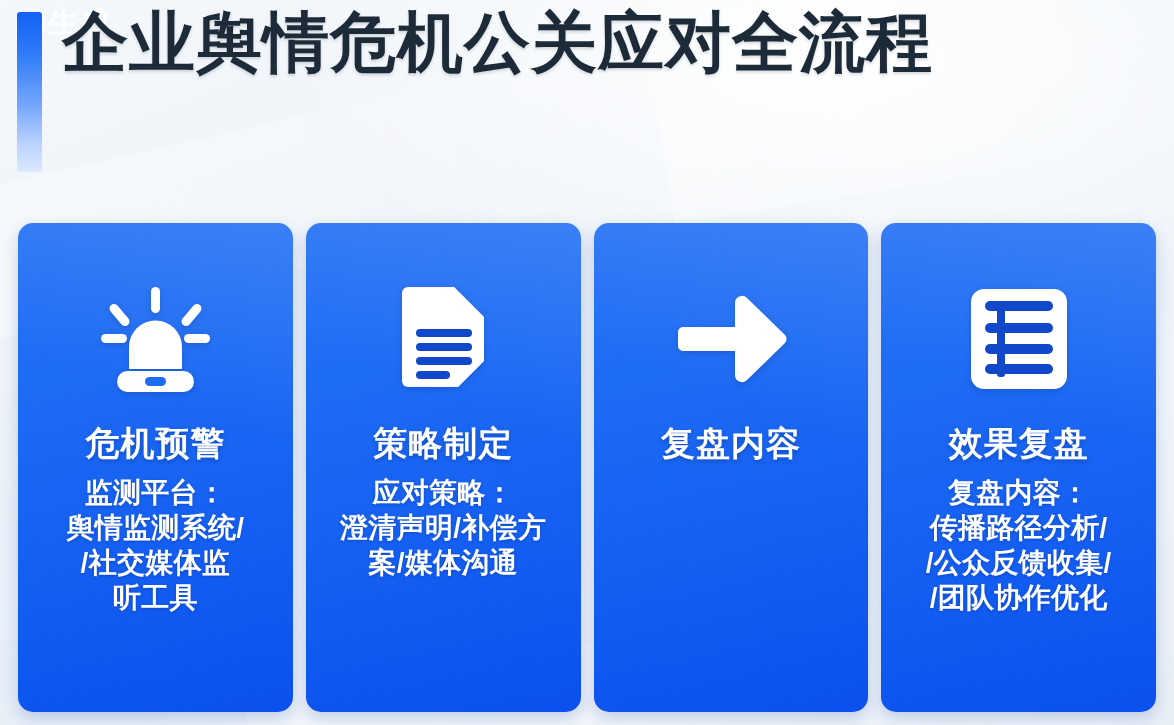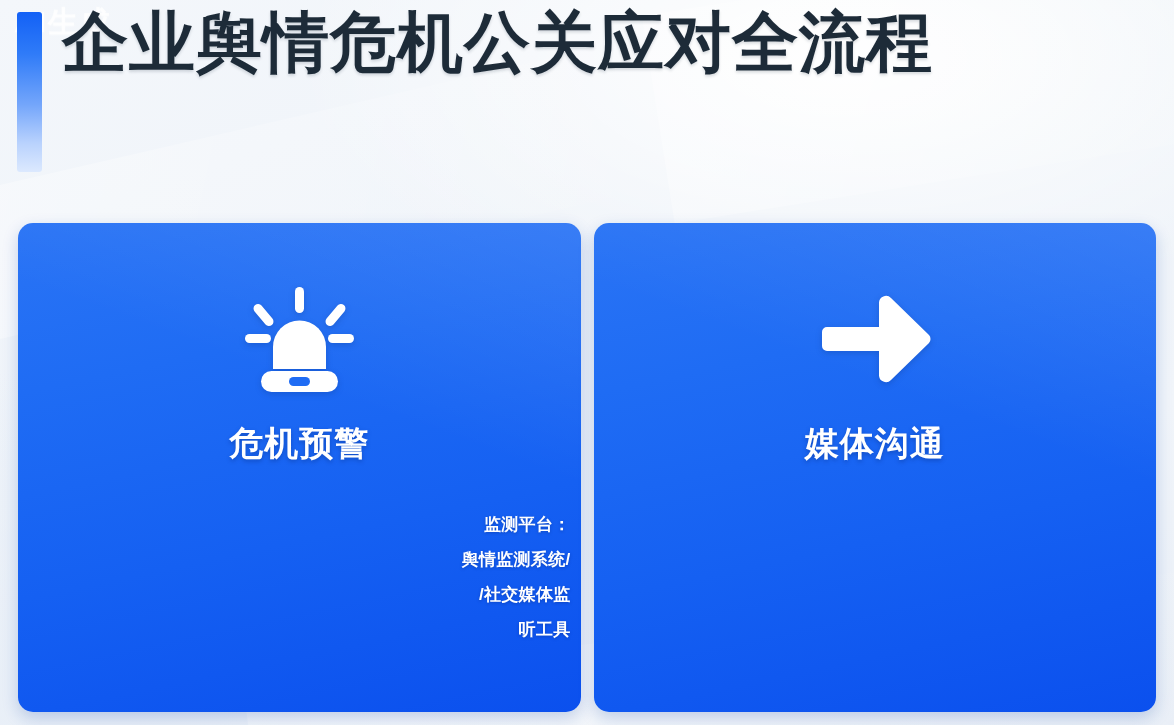--- a/index.html
+++ b/index.html
@@ -90,29 +90,29 @@
     width:118px; height:112px;
     display:flex; align-items:center; justify-content:center;
     margin-bottom:28px;
     position:relative; z-index:2;
   }
   .icon-wrap svg { display:block; filter:drop-shadow(0 2px 3px rgba(0,20,70,0.18)); }
 
   .card-title {
     font-size:34px; font-weight:700; color:#ffffff;
     letter-spacing:1px; line-height:40px;
-    margin-bottom:44px;
+    margin-bottom:12px;
     text-shadow:0 2px 4px rgba(5,35,110,0.35);
     position:relative; z-index:2;
     white-space:nowrap;
   }
 
   .card-body {
-    font-size:17px; font-weight:700; color:#ffffff;
-    line-height:35px; text-align:right;
+    font-size:28px; font-weight:700; color:#ffffff;
+    line-height:35px; text-align:center;
     letter-spacing:0.3px;
     text-shadow:0 1px 3px rgba(5,35,110,0.35);
     position:relative; z-index:2;
     width:100%;
     white-space:pre-line;
   }
 </style>
 </head>
 <body>
 
@@ -147,26 +147,60 @@
         </svg>
       </div>
       <div class="card-title">危机预警</div>
       <div class="card-body">监测平台：
 舆情监测系统/
 /社交媒体监
 听工具</div>
     </div>
 
 
+    <div class="card">
+      <div class="icon-wrap">
+        <svg width="106" height="108" viewBox="0 0 106 108" fill="none" aria-hidden="true">
+          <path d="M12 8 a6 6 0 0 1 6-6 h46 l30 30 v44 l-26 26 h-50 a6 6 0 0 1-6-6 z" fill="#ffffff"></path>
+          <path d="M64 2 l30 30 h-30 z" fill="#ffffff" opacity="0.55"></path>
+          <path d="M94 76 l-26 26 v-26 z" fill="#ffffff" opacity="0.55"></path>
+          <rect x="26" y="44" width="56" height="8" rx="4" fill="#1147c9"></rect>
+          <rect x="26" y="58" width="56" height="8" rx="4" fill="#1147c9"></rect>
+          <rect x="26" y="72" width="56" height="8" rx="4" fill="#1147c9"></rect>
+          <rect x="26" y="86" width="34" height="8" rx="4" fill="#1147c9"></rect>
+        </svg>
+      </div>
+      <div class="card-title">策略制定</div>
+      <div class="card-body">应对策略：
+澄清声明/补偿方
+案/媒体沟通</div>
+    </div>
 
     <div class="card">
       <div class="icon-wrap">
         <svg width="112" height="92" viewBox="0 0 112 92" fill="#ffffff" aria-hidden="true">
           <path d="M4 34 h52 V10 a7 7 0 0 1 12-5 l38 37 a6 6 0 0 1 0 8 l-38 37 a7 7 0 0 1-12-5 V58 H4
                    a5 5 0 0 1-5-5 V39 a5 5 0 0 1 5-5 z" transform="translate(4,0)"></path>
         </svg>
       </div>
-      <div class="card-title">媒体沟通</div>
-    </div>
-
+      <div class="card-title">复盘内容</div>
+    </div>
+
+    <div class="card">
+      <div class="icon-wrap">
+        <svg width="104" height="104" viewBox="0 0 104 104" fill="none" aria-hidden="true">
+          <rect x="4" y="2" width="96" height="100" rx="13" fill="#ffffff"></rect>
+          <rect x="30" y="18" width="8" height="72" rx="3" fill="#1147c9"></rect>
+          <rect x="18" y="14" width="68" height="10" rx="5" fill="#1147c9"></rect>
+          <rect x="18" y="36" width="68" height="10" rx="5" fill="#1147c9"></rect>
+          <rect x="18" y="57" width="68" height="10" rx="5" fill="#1147c9"></rect>
+          <rect x="18" y="77" width="68" height="10" rx="5" fill="#1147c9"></rect>
+        </svg>
+      </div>
+      <div class="card-title">效果复盘</div>
+      <div class="card-body">复盘内容：
+传播路径分析/
+/公众反馈收集/
+/团队协作优化</div>
+    </div>
 
   </div>
 </div>
 
 </body></html>

